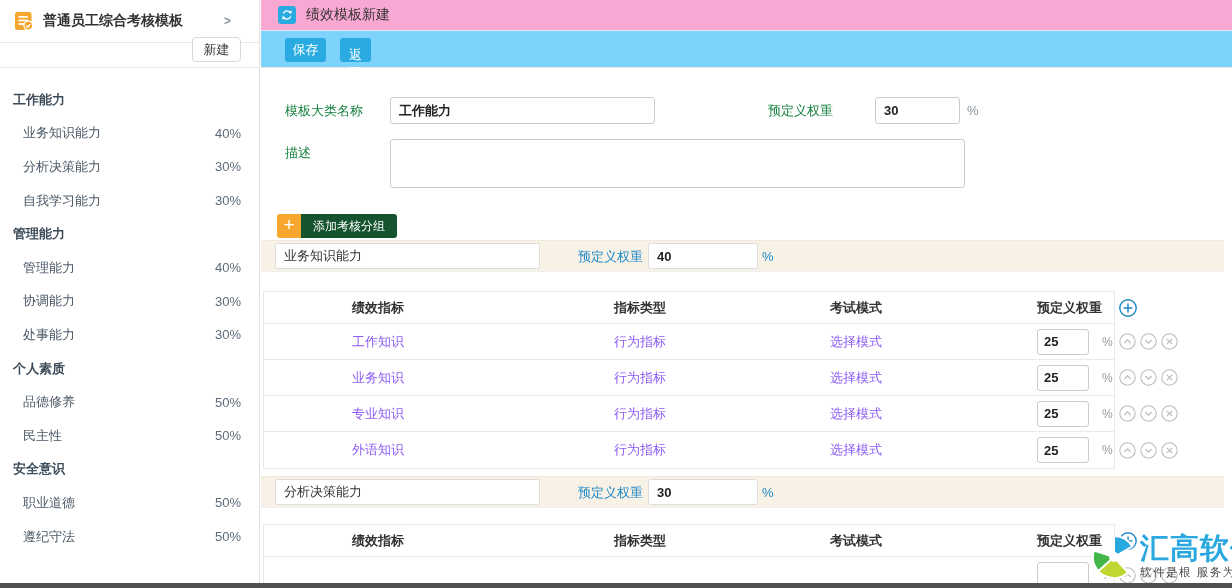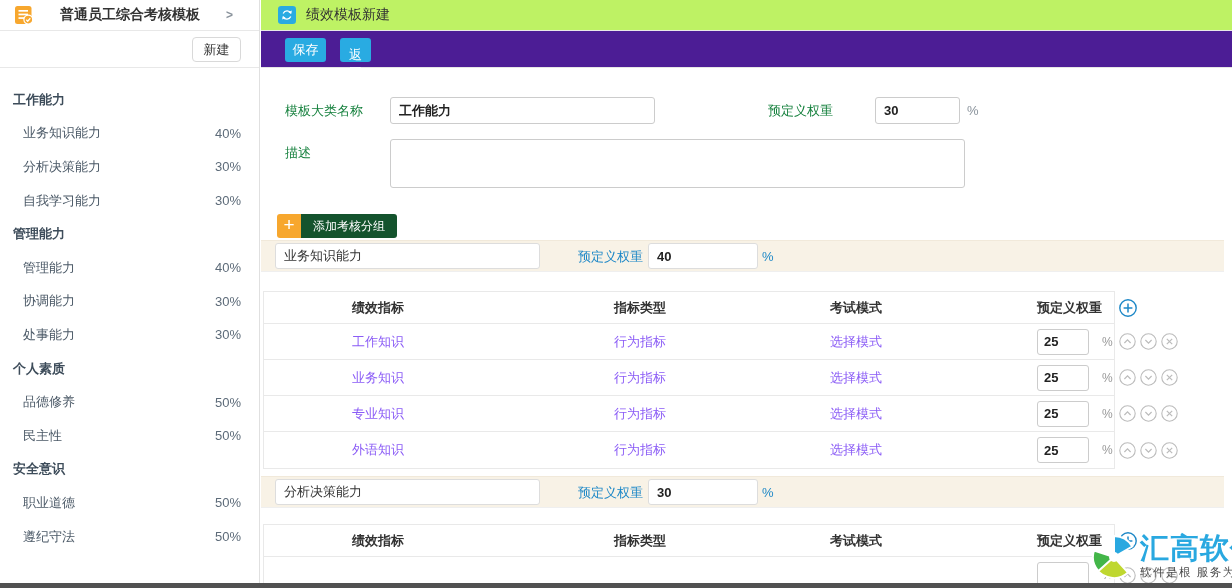--- a/index.html
+++ b/index.html
@@ -3,34 +3,34 @@
 <meta charset="utf-8">
 <style>
   * { margin:0; padding:0; box-sizing:border-box; }
   html,body { width:1232px; height:588px; }
   body {
     position:relative; overflow:hidden; background:#fff;
     font-family:"Liberation Sans", sans-serif; color:#333;
   }
   
   .sidebar { position:absolute; left:0; top:0; width:260px; height:588px; background:#fff; border-right:1px solid #e0e0e0; }
-  .sb-header { position:absolute; top:0; left:0; right:0; height:31px; border-bottom:1px solid #e8e8e8; display:flex; align-items:center; padding:0 14px; gap:26px; }
+  .sb-header { position:absolute; top:0; left:0; right:0; height:43px; border-bottom:1px solid #e8e8e8; display:flex; align-items:center; padding:0 14px; gap:9px; }
   .sb-title { flex:1; font-size:14px; font-weight:700; color:#333; white-space:nowrap; }
   .sb-chevron { color:#8a939c; font-size:12px; font-weight:700; margin-right:14px; }
   .sb-toolbar { position:absolute; top:31px; left:0; right:0; height:37px; border-bottom:1px solid #e8e8e8; }
   .btn-new { position:absolute; right:18px; top:6px; width:49px; height:25px; background:#fff; border:1px solid #d9d9d9; border-radius:4px; font-size:13px; color:#333; cursor:pointer; font-family:inherit; }
   .sb-list { position:absolute; top:68px; left:0; right:0; bottom:5px; padding-top:15px; overflow:hidden; }
   .sb-cat { height:33.6px; display:flex; align-items:center; padding:0 18px 0 13px; font-size:13px; font-weight:700; color:#3d4c5a; }
   .sb-item { height:33.6px; display:flex; align-items:center; padding:0 18px 0 23px; font-size:13px; color:#4a5866; cursor:pointer; }
   .sb-item .pct { margin-left:auto; color:#5d6b79; }
   
   .main { position:absolute; left:261px; top:0; right:0; height:588px; background:#fff; }
-  .m-header { position:absolute; top:0; left:0; right:0; height:31px; border-bottom:1px solid #e8e8e8; display:flex; align-items:center; padding-left:17px; gap:10px; background:#bef264; }
+  .m-header { position:absolute; top:0; left:0; right:0; height:31px; border-bottom:1px solid #e8e8e8; display:flex; align-items:center; padding-left:17px; gap:10px; background:#f9a8d4; }
   .m-title { font-size:14px; color:#333; }
-  .m-toolbar { position:absolute; top:31px; left:0; right:0; height:37px; background:#4c1d95; border-bottom:1px solid #e5e5e5; }
+  .m-toolbar { position:absolute; top:31px; left:0; right:0; height:37px; background:#7dd3fc; border-bottom:1px solid #e5e5e5; }
   .btn-primary { position:absolute; top:7px; height:24px; background:#29abe2; color:#fff; border:none; border-radius:3px; font-size:13px; padding:0 10px; cursor:pointer; font-family:inherit; }
   #btn-save { left:24px; width:41px; padding:0; }
   #btn-back { left:79px; width:31px; padding:8px; }
   .m-content { position:absolute; top:68px; left:0; width:963px; bottom:0; overflow:hidden; }
   
   .form-row { position:relative; height:27px; margin-top:29px; }
   .form-row.desc { height:49px; margin-top:15px; }
   .flabel { position:absolute; font-size:13px; color:#15803d; line-height:27px; white-space:nowrap; }
   .ipt { border:1px solid #ccc; border-radius:3px; height:27px; font-size:13px; padding:0 8px; color:#222; font-weight:700; font-family:inherit; background:#fff; }
   #name-input { position:absolute; left:129px; top:0; width:265px; }

